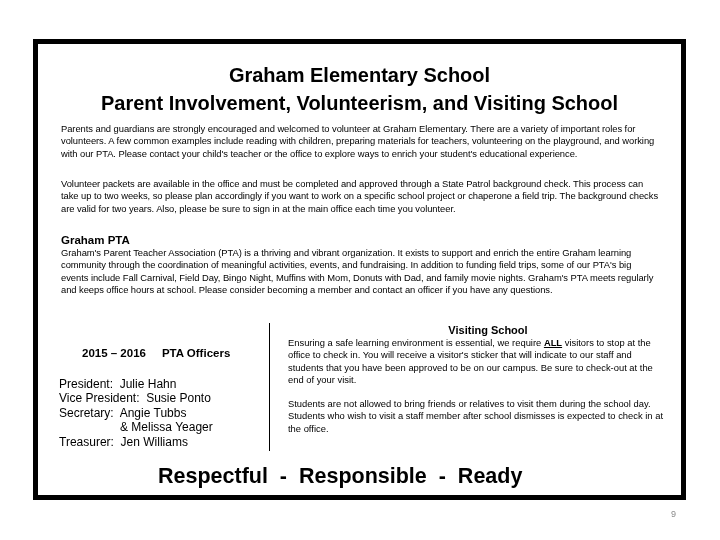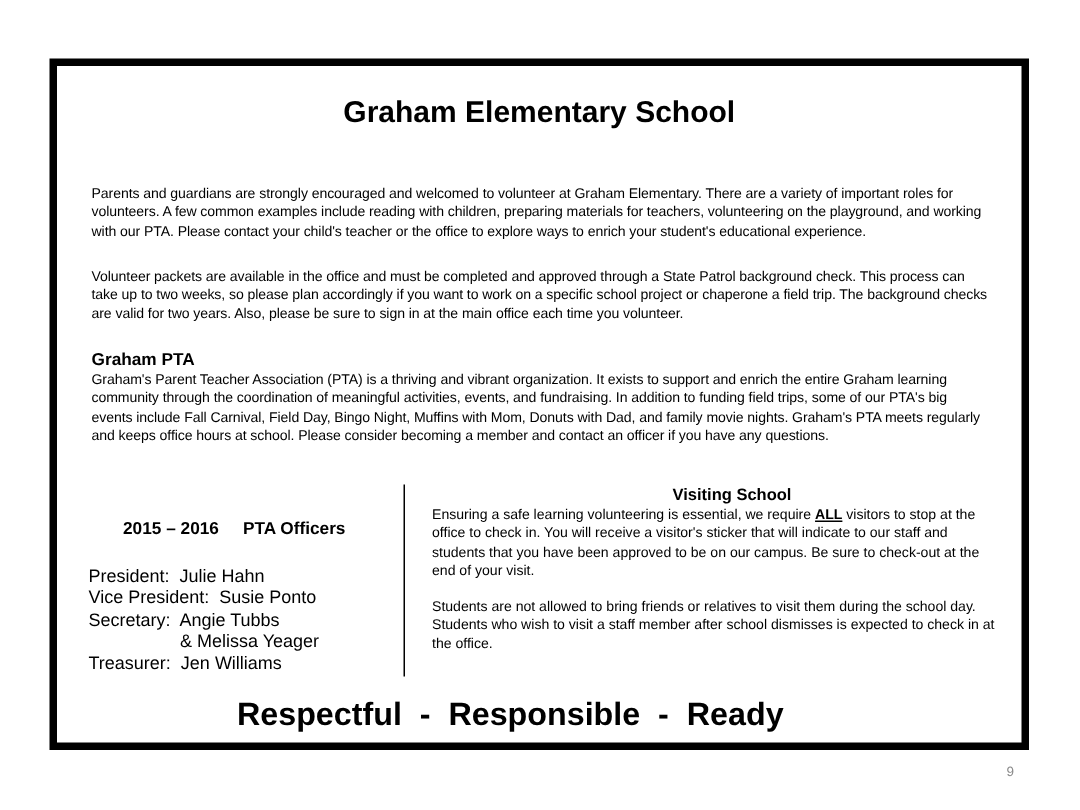--- a/index.html
+++ b/index.html
@@ -125,20 +125,21 @@
       font-size: 9px;
       color: #8a8a8a;
     }
   </style>
 </head>
 <body>
 
 <div class="frame">
   <div class="title">
     <div>Graham Elementary School</div>
+    <div>Parent Involvement, Volunteerism, and Visiting School</div>
   </div>
 
   <div class="para" id="p1">Parents and guardians are strongly encouraged and welcomed to volunteer at Graham Elementary.  There are a variety of important roles for volunteers.  A few common examples include reading with children, preparing materials for teachers, volunteering on the playground, and working with our PTA.  Please contact your child's teacher or the office to explore ways to enrich your student's educational experience.</div>
   <div class="para" id="p2">Volunteer packets are available in the office and must be completed and approved through a State Patrol background check.  This process can take up to two weeks, so please plan accordingly if you want to work on a specific school project or chaperone a field trip.  The background checks are valid for two years.  Also, please be sure to sign in at the main office each time you volunteer.</div>
 
   <div class="pta-heading">Graham PTA</div>
   <div class="para" id="p3">Graham's Parent Teacher Association (PTA) is a thriving and vibrant organization.  It exists to support and enrich the entire Graham learning community through the coordination of meaningful activities, events, and fundraising.  In addition to funding field trips, some of our PTA's big events include Fall Carnival, Field Day, Bingo Night, Muffins with Mom, Donuts with Dad, and family movie nights.  Graham's PTA meets regularly and keeps office hours at school.  Please consider becoming a member and contact an officer if you have any questions.</div>
 
   <div class="officers">
     <div class="officers-heading">2015 – 2016     PTA Officers</div>
@@ -148,20 +149,20 @@
       <div class="row">Secretary:  Angie Tubbs</div>
       <div class="row indent">&amp; Melissa Yeager</div>
       <div class="row">Treasurer:  Jen Williams</div>
     </div>
   </div>
 
   <div class="divider"></div>
 
   <div class="visiting">
     <div class="visiting-heading">Visiting School</div>
-    <p><span>Ensuring a safe learning volunteering is essential, we require </span><span class="all">ALL</span><span> visitors to stop at the office to check in.  You will receive a visitor's sticker that will indicate to our staff and students that you have been approved to be on our campus.  Be sure to check-out at the end of your visit.</span></p>
+    <p><span>Ensuring a safe learning environment is essential, we require </span><span class="all">ALL</span><span> visitors to stop at the office to check in.  You will receive a visitor's sticker that will indicate to our staff and students that you have been approved to be on our campus.  Be sure to check-out at the end of your visit.</span></p>
     <p class="second">Students are not allowed to bring friends or relatives to visit them during the school day.  Students who wish to visit a staff member after school dismisses is expected to check in at the office.</p>
   </div>
 
   <div class="motto">Respectful  -  Responsible  -  Ready</div>
 </div>
 
 <div class="page-number">9</div>
 
 </body></html>

